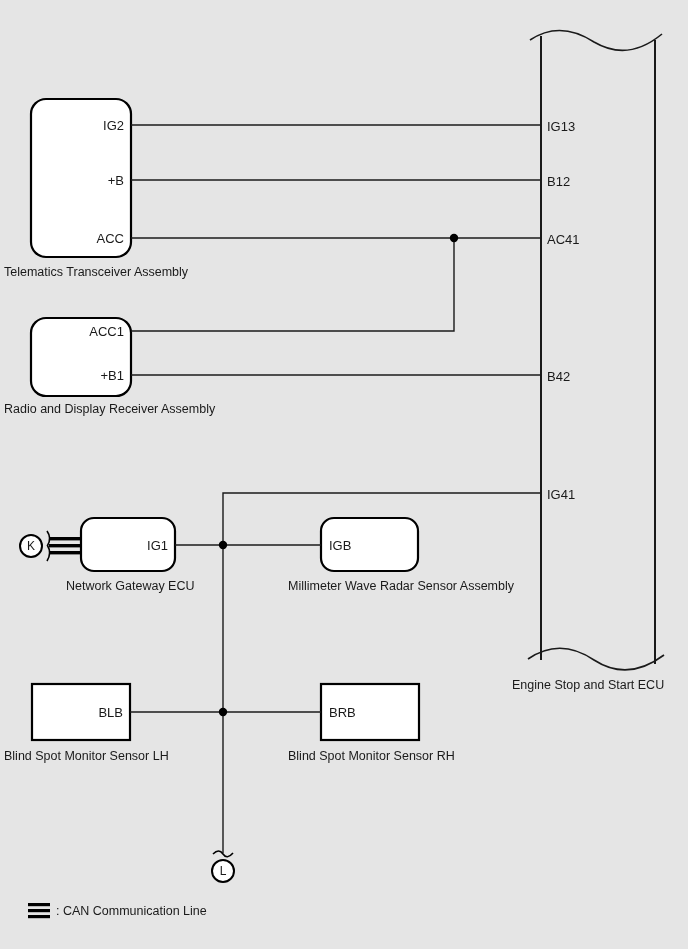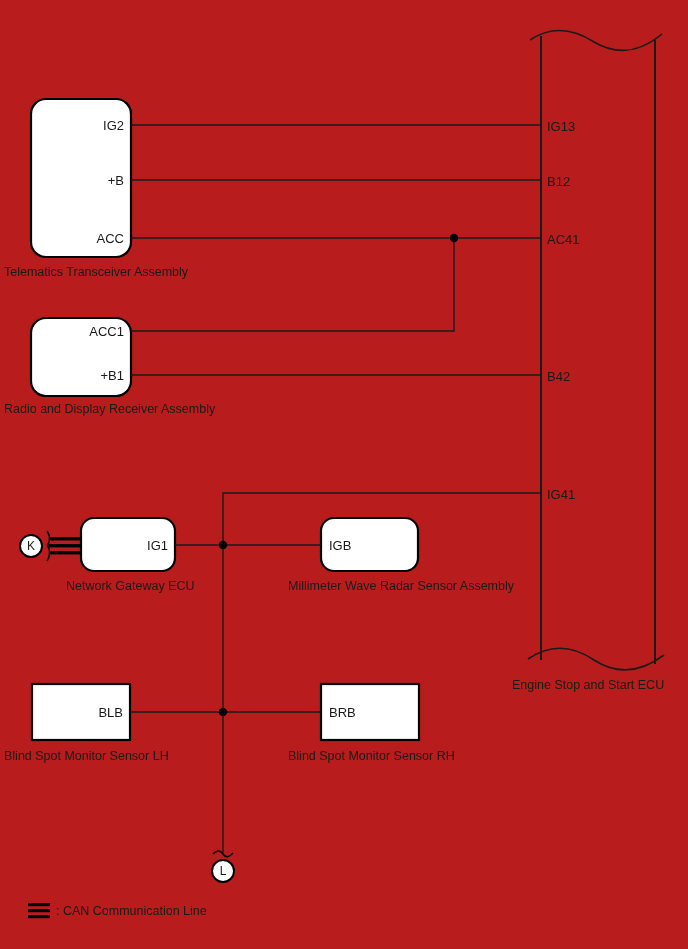--- a/index.html
+++ b/index.html
@@ -8,21 +8,21 @@
     padding: 0;
     background: #ffffff;
   }
   body {
     font-family: "Liberation Sans", sans-serif;
   }
   #diagram-root {
     position: relative;
     width: 688px;
     height: 949px;
-    background: #b91c1c;
+    background: #e5e5e5;
     overflow: hidden;
   }
   #diagram-svg {
     position: absolute;
     top: 0;
     left: 0;
     width: 688px;
     height: 949px;
   }
   .wire        { stroke: #1a1a1a; stroke-width: 1.4; fill: none; }

